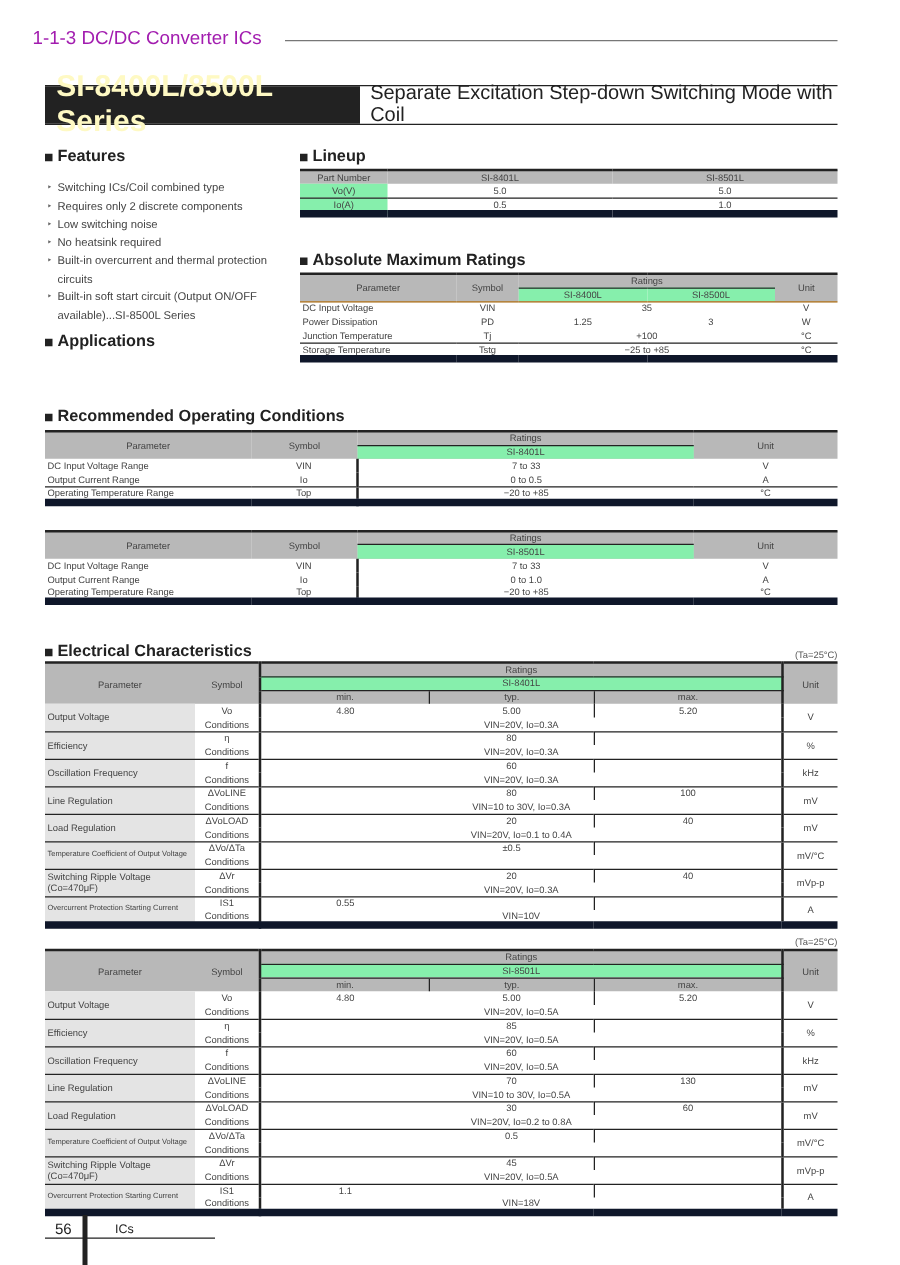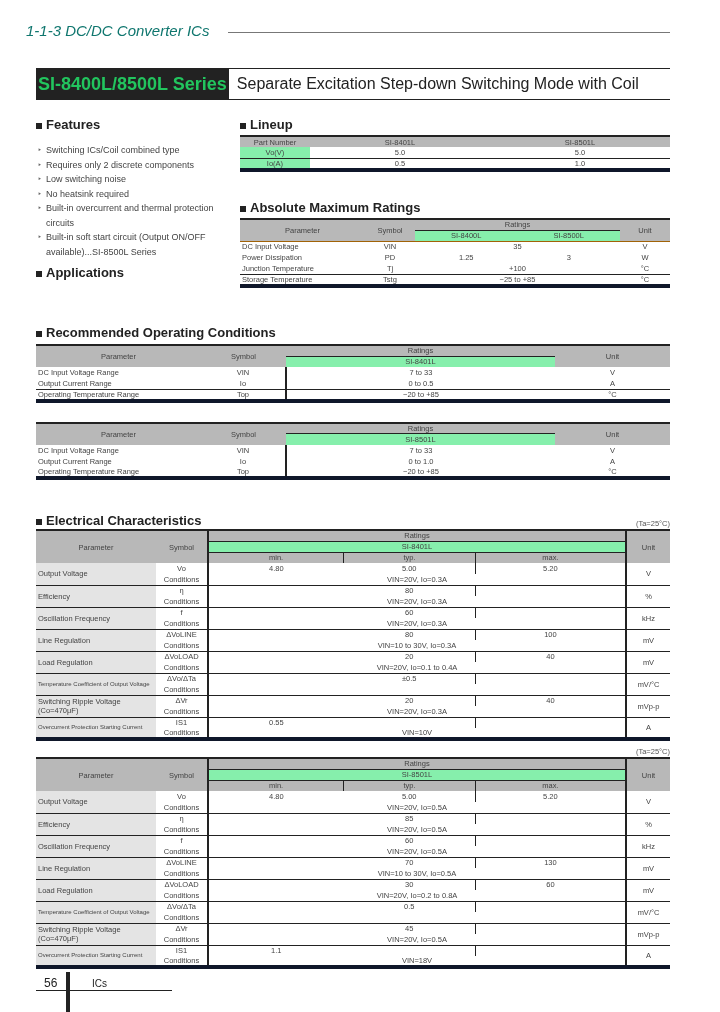--- a/index.html
+++ b/index.html
@@ -1,34 +1,34 @@
 <!DOCTYPE html>
 <html><head>
 <meta charset="utf-8">
 <style>
   * { box-sizing: border-box; margin: 0; padding: 0; }
   body { width: 720px; height: 1012px; background: #fff; font-family: "Liberation Sans", sans-serif; color: #222; position: relative; overflow: hidden; }
   .abs { position: absolute; }
-  .chapter { left: 26px; top: 22px; font-size: 15px; font-style: italic; color: #0f766e; }
+  .chapter { left: 26px; top: 22px; font-size: 15px; color: #a21caf; }
   .chapter-line { left: 228px; top: 32px; width: 442px; height: 1px; background: #777; }
   .title-bar { left: 36px; top: 68px; width: 634px; height: 32px; border-top: 1px solid #222; border-bottom: 1px solid #222; display: flex; align-items: center; }
-  .title-series { background: #222; color: #22c55e; font-weight: bold; font-size: 18px; height: 100%; display: flex; align-items: center; padding: 0 2px; }
+  .title-series { background: #222; color: #fef9c3; font-weight: bold; font-size: 24px; height: 100%; display: flex; align-items: center; padding: 0 9px; }
   .title-desc { font-size: 16px; padding-left: 8px; color: #222; }
   .sec-h { font-weight: bold; font-size: 13px; color: #222; }
   .sec-h .sq { display: inline-block; width: 6px; height: 6px; background: #222; margin-right: 4px; vertical-align: middle; }
   ul.bul { list-style: none; font-size: 9px; color: #444; line-height: 14.5px; }
   ul.bul li { padding-left: 10px; position: relative; }
   ul.bul li::before { content: "\2023"; position: absolute; left: 2px; color: #666; }
   table { border-collapse: collapse; font-size: 7.5px; color: #444; }
   td, th { font-weight: normal; text-align: center; height: 11px; padding: 0 2px; }
   .hdr { background: #b8b8b8; }
   .sub { background: #86efac; }
   .pcol { background: #e4e4e4; text-align: left; }
   .topb { border-top: 2px solid #222; }
-  .botb { border-bottom: 4px solid #0f172a; }
+  .botb { border-bottom: 6px solid #0f172a; }
   .rb { border-bottom: 1px solid #222; }
   .vl { border-left: 2px solid #222; }
   .vr { border-right: 2px solid #222; }
   .ta-left { text-align: left; }
   .note { font-size: 7.5px; color: #555; }
   .footer-num { left: 44px; top: 976px; font-size: 12px; color: #222; }
   .footer-bar { left: 66px; top: 972px; width: 4px; height: 40px; background: #222; }
   .footer-lbl { left: 92px; top: 978px; font-size: 10px; color: #222; }
   .footer-line { left: 36px; top: 990px; width: 136px; height: 1px; background: #222; }
 </style>

